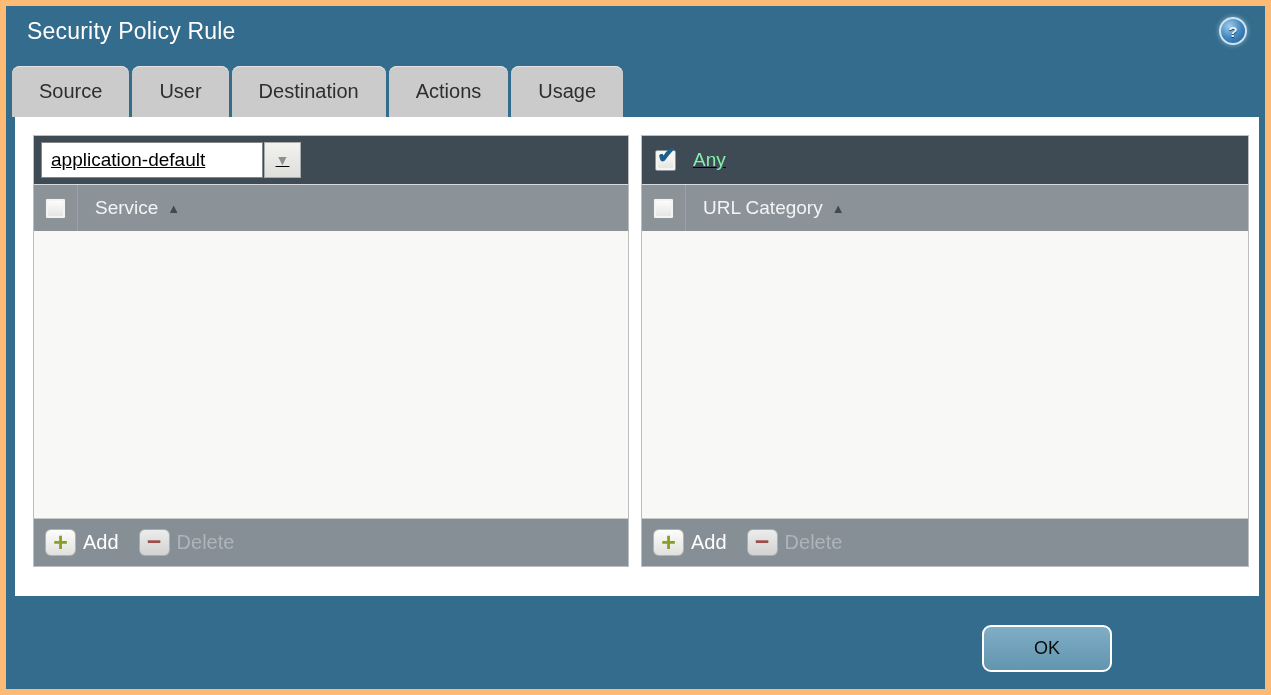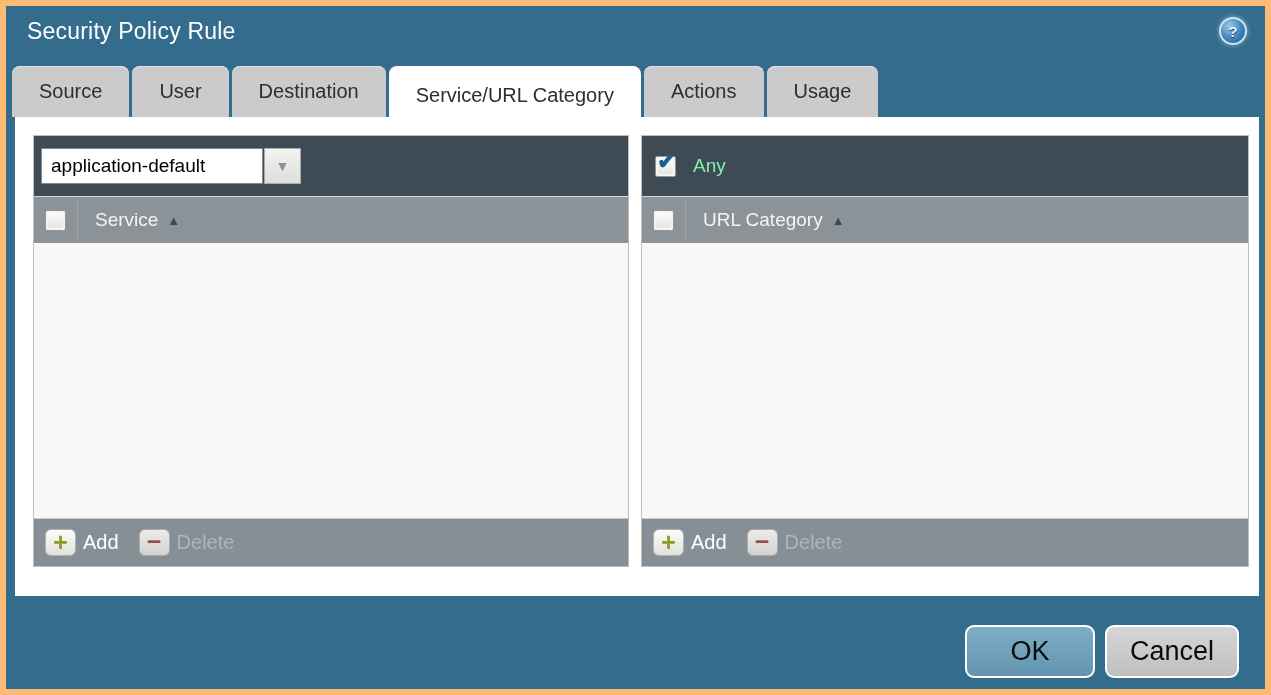--- a/index.html
+++ b/index.html
@@ -41,21 +41,21 @@
 
   
   .panel {
     position:absolute; top:18px; height:432px;
     border:1px solid #BEBEBE; display:flex; flex-direction:column; background:#F8F8F6;
   }
   .panel-left  { left:18px;  width:596px; }
   .panel-right { left:626px; width:608px; }
 
   .panel-header {
-    height:60px; background:#3E4A54; display:flex; align-items:center; padding:0 7px; flex:0 0 auto;
+    height:48px; background:#3E4A54; display:flex; align-items:center; padding:0 7px; flex:0 0 auto;text-decoration:underline;
   }
   .col-header {
     height:47px; background:#8B9399; border-top:1px solid #D8DADB;
     display:flex; align-items:center; flex:0 0 auto;
   }
   .checkbox-cell {
     width:44px; align-self:stretch; display:flex; align-items:center; justify-content:center;
     border-right:1px solid #9BA1A7;
   }
   .col-title { color:#F2F4F5; font-size:19px; margin-left:17px;text-align:center; }
@@ -106,22 +106,22 @@
   }
   .plus-glyph  { color:#8A9E26; font-size:25px; font-weight:bold; line-height:0; margin-top:-2px; }
   .minus-glyph { color:#A04343; font-size:25px; font-weight:bold; line-height:0; margin-top:-4px; }
   .action-label { color:#FFFFFF; font-size:20px; }
   .action-btn.disabled .action-label { color:#AEB4B9; }
   .action-btn.disabled .icon-box { opacity:.85; }
   .action-btn + .action-btn { margin-left:12px; }
 
   
   .footer-btn {
-    position:absolute; height:53px; border:2px solid #FFFFFF; border-radius:9px;
-    font-family:"Liberation Sans", sans-serif; font-size:27px; color:#0B0B0B; cursor:pointer;
+    position:absolute; height:47px; border:2px solid #FFFFFF; border-radius:9px;
+    font-family:"Liberation Sans", sans-serif; font-size:18px; color:#0B0B0B; cursor:pointer;margin-left:17px;
   }
   .ok-btn {
     left:959px; top:619px; width:130px;
     background:linear-gradient(180deg,#7FAEC5 0%,#6395B0 100%);
   }
   .cancel-btn {
     left:1099px; top:619px; width:134px;
     background:linear-gradient(180deg,#D6D6D6 0%,#BFBFBF 100%);
   }
 </style>
@@ -133,21 +133,20 @@
   <div class="title">Security Policy Rule</div>
 
   <div class="help-icon">
     <span>?</span>
   </div>
 
   <div class="tabs">
     <div class="tab">Source</div>
     <div class="tab">User</div>
     <div class="tab">Destination</div>
-    <div class="tab active">Service/URL Category</div>
     <div class="tab">Actions</div>
     <div class="tab">Usage</div>
   </div>
 
   <div class="body">
 
     <div class="panel panel-left">
       <div class="panel-header">
         <div class="dropdown">
           <input type="text" value="application-default" style="">
@@ -207,15 +206,14 @@
             <span class="minus-glyph">−</span>
           </div>
           <span class="action-label">Delete</span>
         </div>
       </div>
     </div>
 
   </div>
 
   <button class="footer-btn ok-btn">OK</button>
-  <button class="footer-btn cancel-btn">Cancel</button>
 
 </div>
 
 </body></html>

